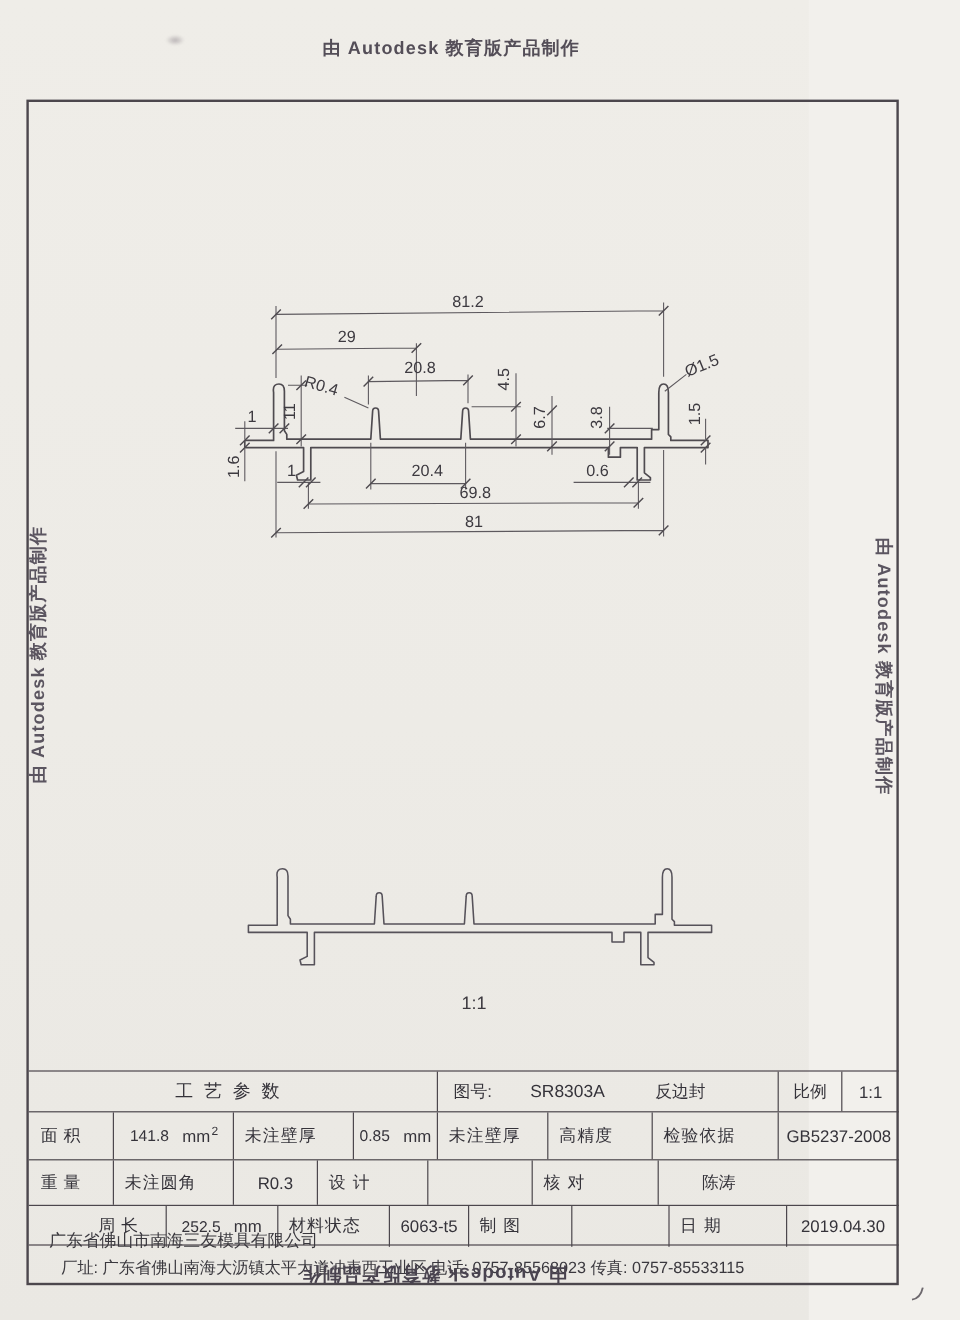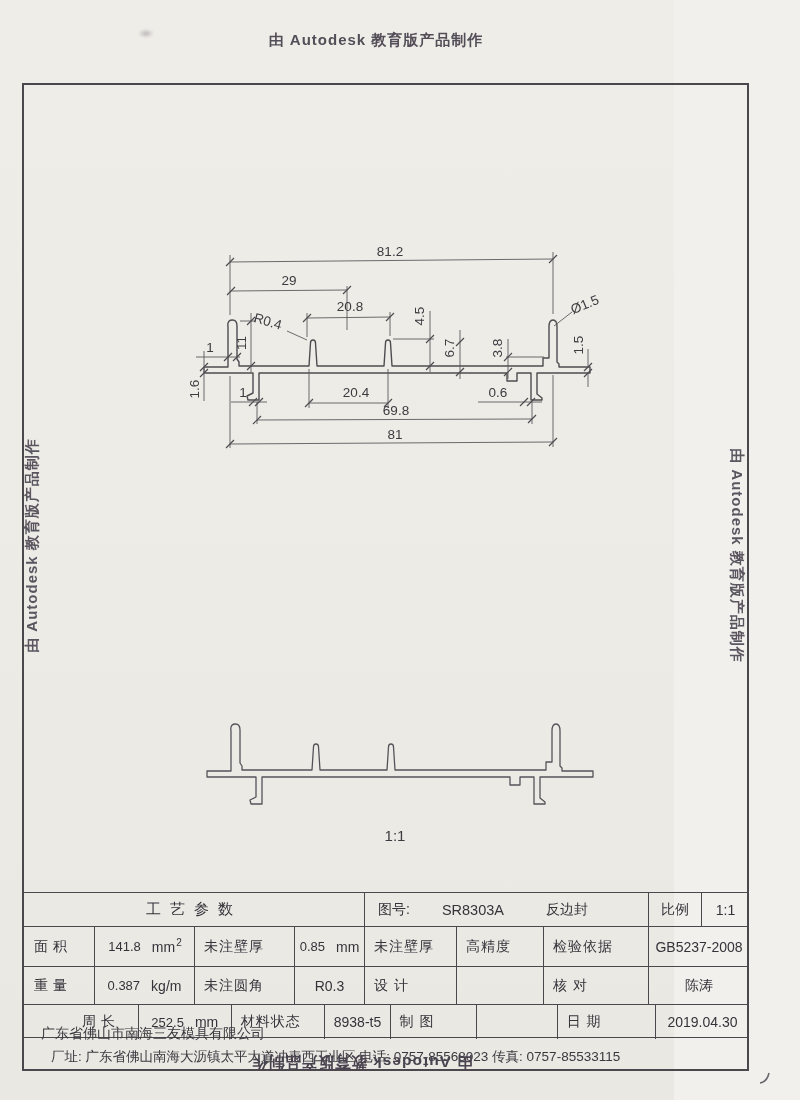--- a/index.html
+++ b/index.html
@@ -185,40 +185,36 @@
         <span>mm</span>
       </div>
       <div class="tcell lab2" style="width:92px">未注壁厚</div>
       <div class="tcell lab2" style="width:87px">高精度</div>
       <div class="tcell lab2" style="width:105px">检验依据</div>
       <div class="tcell cen" style="width:100px">GB5237-2008</div>
     </div>
 
     <div class="trow" style="height:38px">
       <div class="tcell lab" style="width:71px">重量</div>
-      <div class="tcell valpair" style="width:100px">
-        <span class="num">0.387</span>
-        <span>kg/m</span>
-      </div>
       <div class="tcell lab2" style="width:100px">未注圆角</div>
       <div class="tcell cen" style="width:70px">R0.3</div>
       <div class="tcell lab2" style="width:92px">设 计</div>
       <div class="tcell" style="width:87px"></div>
       <div class="tcell lab2" style="width:105px">核 对</div>
       <div class="tcell cen" style="width:100px">陈涛</div>
     </div>
 
     <div class="trow" style="height:34px">
       <div class="tcell lab" style="width:71px">周长</div>
       <div class="tcell valpair" style="width:100px">
         <span class="num">252.5</span>
         <span>mm</span>
       </div>
       <div class="tcell lab2" style="width:100px">材料状态</div>
-      <div class="tcell cen" style="width:70px">8938-t5</div>
+      <div class="tcell cen" style="width:70px">6063-t5</div>
       <div class="tcell lab2" style="width:92px">制 图</div>
       <div class="tcell" style="width:87px"></div>
       <div class="tcell lab2" style="width:105px">日 期</div>
       <div class="tcell cen" style="width:100px">2019.04.30</div>
     </div>
   </div>
 
   <div class="footer">
     <div class="f-company">广东省佛山市南海三友模具有限公司</div>
     <div class="f-address">厂址: 广东省佛山南海大沥镇太平大道冲表西工业区 电话: 0757-85568023 传真: 0757-85533115</div>

